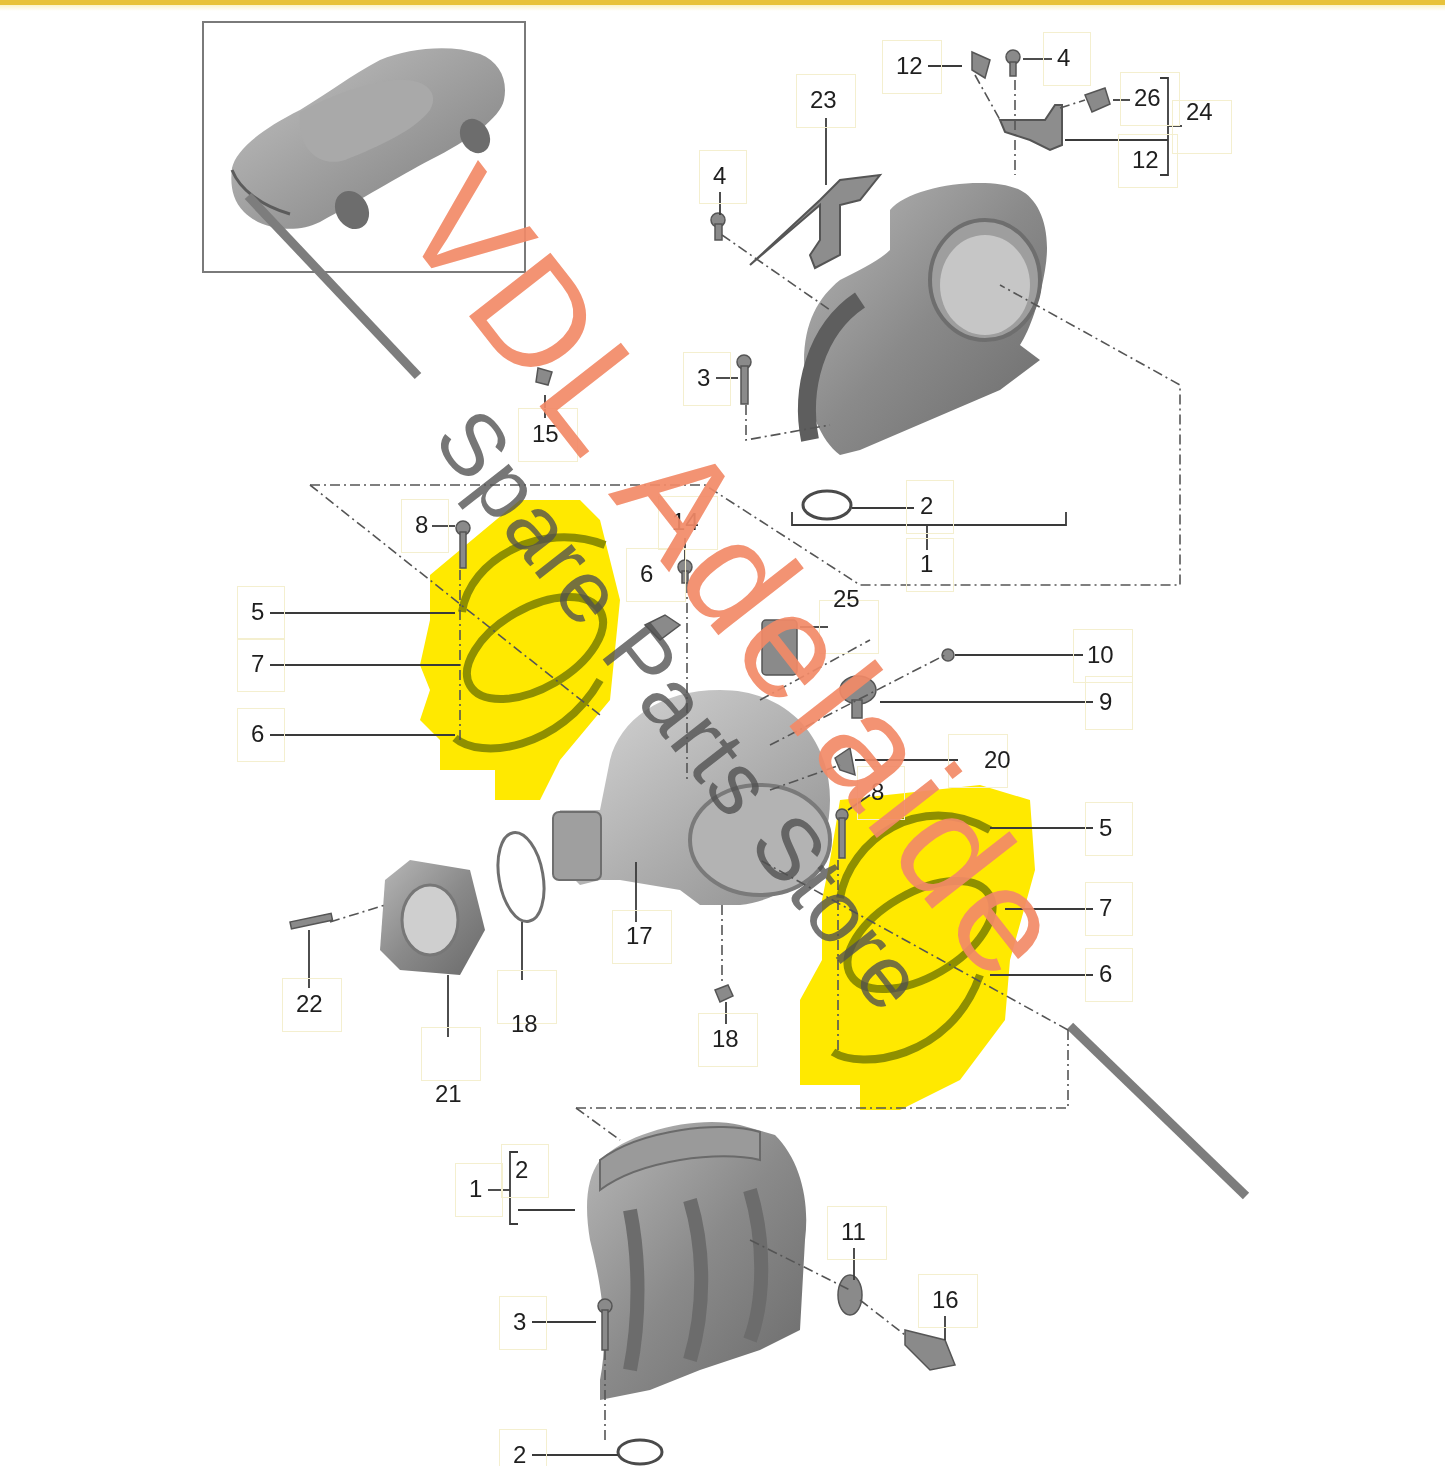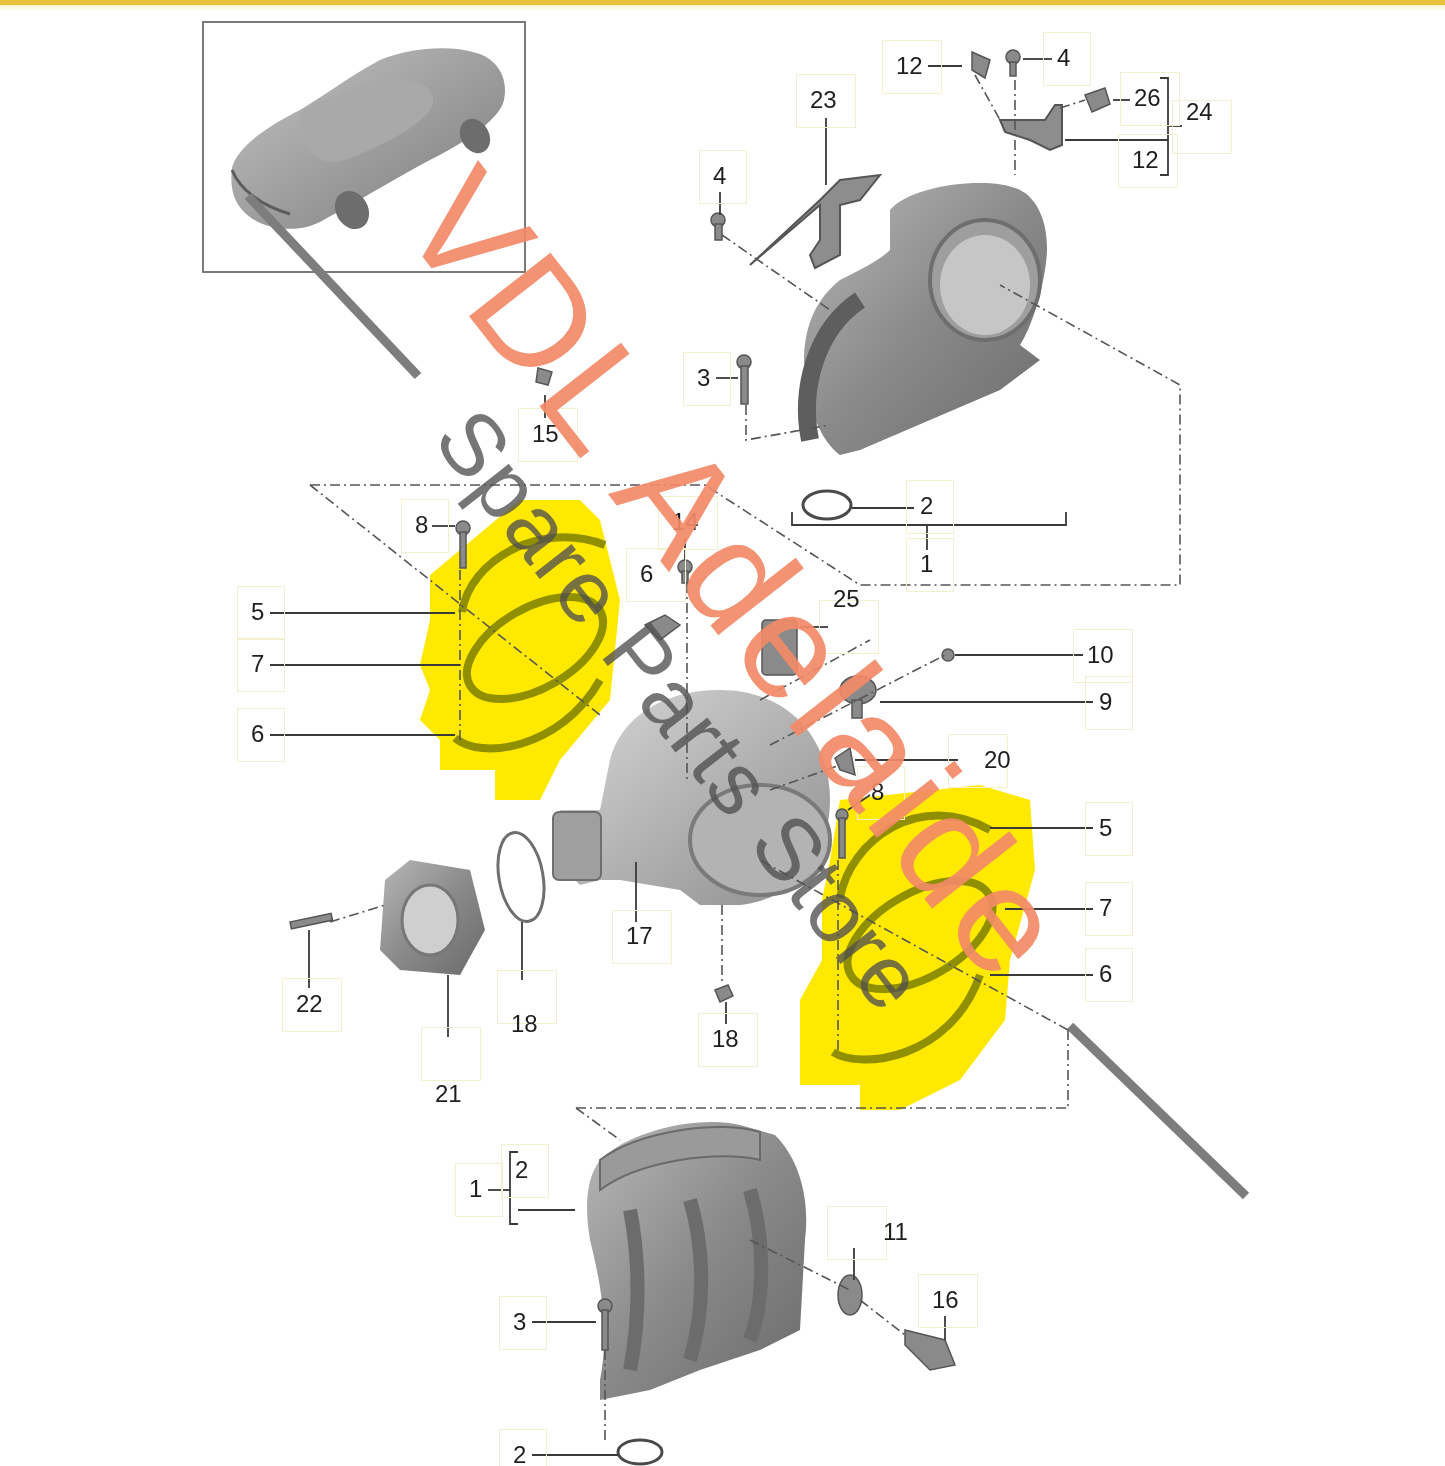--- a/index.html
+++ b/index.html
@@ -260,21 +260,21 @@
     <div class="callout" style="left: 296px; top: 992px;">22</div>
     <div class="callout-box" style="left: 698px; top: 1013px; width: 58px; height: 52px;"></div>
     <div class="callout" style="left: 712px; top: 1027px;">18</div>
     <div class="callout-box" style="left: 421px; top: 1027px; width: 58px; height: 52px;"></div>
     <div class="callout" style="left: 435px; top: 1082px;">21</div>
     <div class="callout-box" style="left: 501px; top: 1144px; width: 46px; height: 52px;"></div>
     <div class="callout" style="left: 515px; top: 1158px;">2</div>
     <div class="callout-box" style="left: 455px; top: 1163px; width: 46px; height: 52px;"></div>
     <div class="callout" style="left: 469px; top: 1177px;">1</div>
     <div class="callout-box" style="left: 827px; top: 1206px; width: 58px; height: 52px;"></div>
-    <div class="callout" style="left: 883px; top: 1220px;">11</div>
+    <div class="callout" style="left: 841px; top: 1220px;">11</div>
     <div class="callout-box" style="left: 918px; top: 1274px; width: 58px; height: 52px;"></div>
     <div class="callout" style="left: 932px; top: 1288px;">16</div>
     <div class="callout-box" style="left: 499px; top: 1296px; width: 46px; height: 52px;"></div>
     <div class="callout" style="left: 513px; top: 1310px;">3</div>
     <div class="callout-box" style="left: 499px; top: 1429px; width: 46px; height: 52px;"></div>
     <div class="callout" style="left: 513px; top: 1443px;">2</div>
   </div>
 
 <div class="wm-red" style="left:505px; top:138px; transform:rotate(52deg);">VDL Adelaide</div>
 <div class="wm-grey" style="left:495px; top:390px; transform:rotate(52deg);">Spare Parts Store</div>

